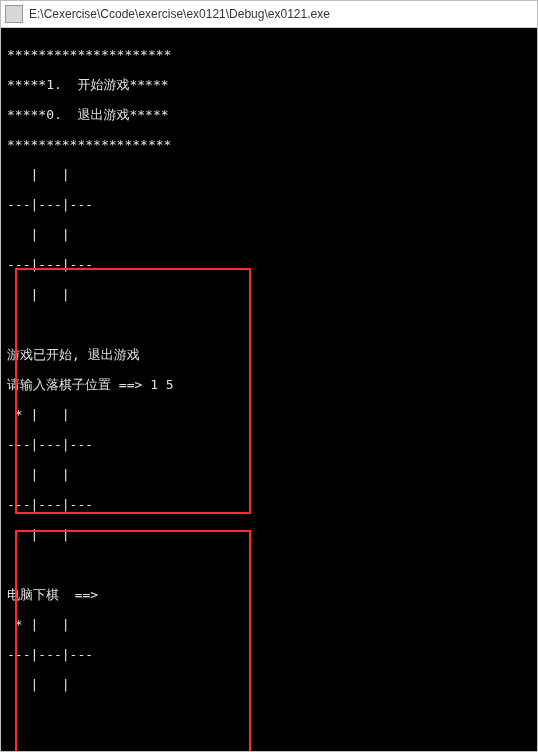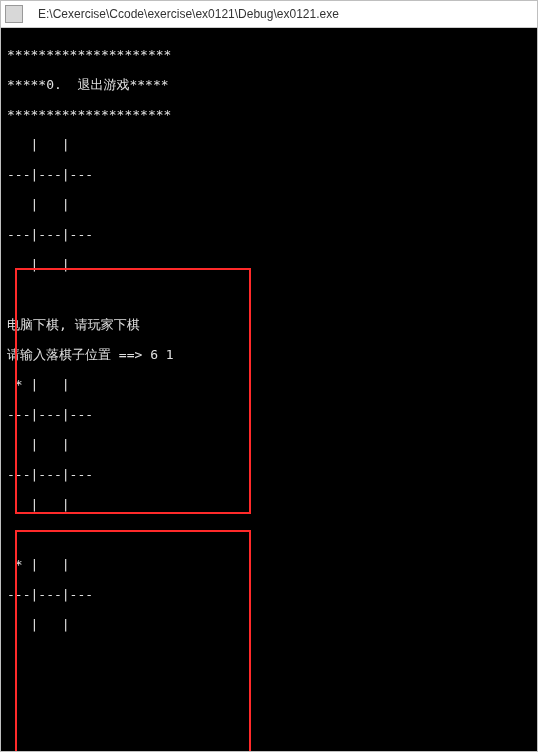--- a/index.html
+++ b/index.html
@@ -22,21 +22,21 @@
   .titlebar {
     height: 26px;
     background: #fff;
     display: flex;
     align-items: center;
     padding: 0 4px;
     border-bottom: 1px solid #ccc;
     font-family: "Segoe UI", Tahoma, sans-serif;
     font-size: 12px;
     color: #333;
-    gap: 15px;
+    gap: 6px;
   }
   .titlebar .icon {
     width: 16px;
     height: 16px;
     background: #d8d8d8;
     border: 1px solid #999;
     flex: 0 0 auto;
   }
   .console {
     flex: 1;
@@ -62,36 +62,38 @@
 
 <div class="window">
 
   <div class="titlebar">
     <div class="icon"></div>
     <span>E:\Cexercise\Ccode\exercise\ex0121\Debug\ex0121.exe</span>
   </div>
 
   <div class="console">
 <div class="line">*********************</div>
+<div class="line">*****1.  开始游戏*****</div>
 <div class="line">*****0.  退出游戏*****</div>
 <div class="line">*********************</div>
 <div class="line">   |   |   </div>
 <div class="line">---|---|---</div>
 <div class="line">   |   |   </div>
 <div class="line">---|---|---</div>
 <div class="line">   |   |   </div>
 <div class="line">&nbsp;</div>
-<div class="line">电脑下棋, 请玩家下棋</div>
-<div class="line"><span>请输入落棋子位置 ==&gt; </span><span>6 1</span></div>
+<div class="line">游戏已开始, 退出游戏</div>
+<div class="line"><span>请输入落棋子位置 ==&gt; </span><span>1 5</span></div>
 <div class="line"> * |   |   </div>
 <div class="line">---|---|---</div>
 <div class="line">   |   |   </div>
 <div class="line">---|---|---</div>
 <div class="line">   |   |   </div>
 <div class="line">&nbsp;</div>
+<div class="line">电脑下棋  ==&gt;</div>
 <div class="line"> * |   |   </div>
 <div class="line">---|---|---</div>
 <div class="line">   |   |   </div>
 
 
 
 
 
 
 

